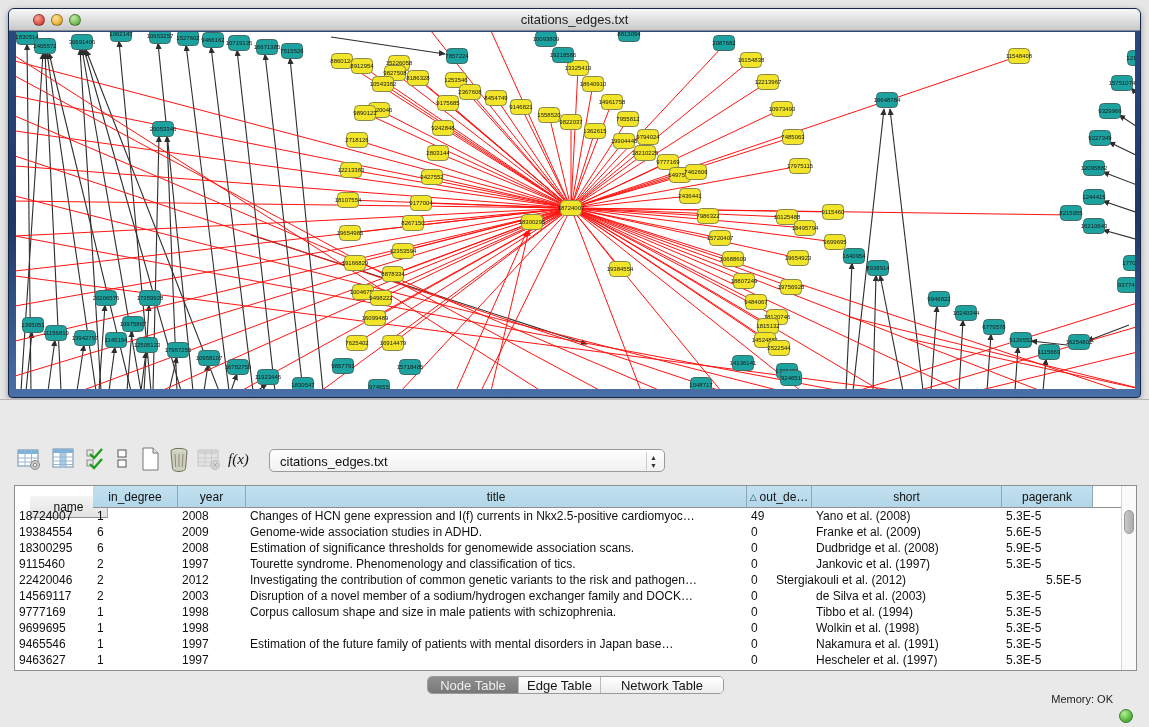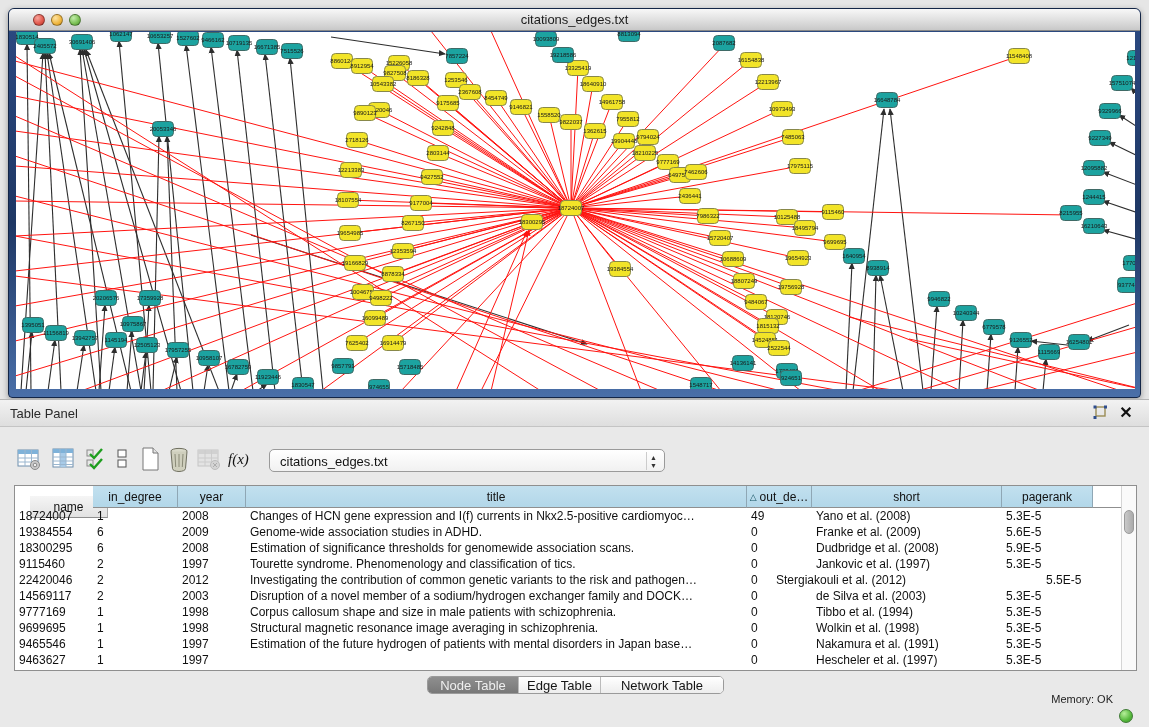--- a/index.html
+++ b/index.html
@@ -495,30 +495,20 @@
           <rect x="689.5" y="376.5" width="21" height="15" rx="4" fill="#1ca3a0" stroke="#3f6a66"></rect>
           <text x="700" y="386" text-anchor="middle" font-size="6" fill="#1a1a1a" font-family="&quot;Liberation Sans&quot;,sans-serif">1548717</text>
           <rect x="779.5" y="369.5" width="21" height="15" rx="4" fill="#1ca3a0" stroke="#3f6a66"></rect>
           <text x="790" y="379" text-anchor="middle" font-size="6" fill="#1a1a1a" font-family="&quot;Liberation Sans&quot;,sans-serif">924651</text>
         </g>
     </svg>
   </div>
 </div>
 
 <div class="tpanel">
-  <div class="tpanel-header">
-    <span class="tpanel-title">Table Panel</span>
-    <svg class="hdr-ic float-ic" viewBox="0 0 18 16">
-      <rect x="5" y="2" width="9" height="9" fill="none" stroke="#9a8c55" stroke-width="1.4"></rect>
-      <rect x="2.5" y="0.5" width="3" height="3" fill="#2e4d8c"></rect>
-      <rect x="13" y="0.5" width="3" height="3" fill="#2e4d8c"></rect>
-      <rect x="2.5" y="11" width="3" height="3" fill="#2e4d8c"></rect>
-    </svg>
-    <div class="hdr-ic close-ic">✕</div>
-  </div>
 
   <div class="toolbar">
     <svg class="tb-ic" style="left:2px" viewBox="0 0 26 26">
       <rect x="2" y="4" width="20" height="16" fill="#fff" stroke="#6f8fae"></rect>
       <rect x="2" y="4" width="20" height="4" fill="#7fb2d9"></rect>
       <path d="M2 12 h20 M2 16 h20 M9 4 v16 M15.5 4 v16" stroke="#9ab6cf" fill="none"></path>
       <circle cx="19" cy="19" r="4.5" fill="#c9c9c9" stroke="#8a8a8a"></circle>
       <circle cx="19" cy="19" r="1.8" fill="#efefef" stroke="#8a8a8a"></circle>
     </svg>
     <svg class="tb-ic" style="left:37px" viewBox="0 0 26 26">
@@ -633,30 +623,29 @@
           <div class="td" style="left: 163px; width: 68px;">1998</div>
           <div class="td" style="left: 231px; width: 501px;">Corpus callosum shape and size in male patients with schizophrenia.</div>
           <div class="td" style="left: 732px; width: 65px;">0</div>
           <div class="td" style="left: 797px; width: 190px;">Tibbo et al. (1994)</div>
           <div class="td" style="left: 987px; width: 91px;">5.3E-5</div>
         </div>
         <div class="trow" style="top: 134px;">
           <div class="td" style="left: 0px; width: 78px;">9699695</div>
           <div class="td" style="left: 78px; width: 85px;">1</div>
           <div class="td" style="left: 163px; width: 68px;">1998</div>
-          <div class="td" style="left: 231px; width: 501px;">Structural magnetic resonance image averaging in schizophrenia.</div>
           <div class="td" style="left: 732px; width: 65px;">0</div>
           <div class="td" style="left: 797px; width: 190px;">Wolkin et al. (1998)</div>
           <div class="td" style="left: 987px; width: 91px;">5.3E-5</div>
         </div>
         <div class="trow" style="top: 150px;">
           <div class="td" style="left: 0px; width: 78px;">9465546</div>
           <div class="td" style="left: 78px; width: 85px;">1</div>
           <div class="td" style="left: 163px; width: 68px;">1997</div>
-          <div class="td" style="left: 231px; width: 501px;">Estimation of the future hydrogen of patients with mental disorders in Japan base…</div>
+          <div class="td" style="left: 231px; width: 501px;">Estimation of the future family of patients with mental disorders in Japan base…</div>
           <div class="td" style="left: 732px; width: 65px;">0</div>
           <div class="td" style="left: 797px; width: 190px;">Nakamura et al. (1991)</div>
           <div class="td" style="left: 987px; width: 91px;">5.3E-5</div>
         </div>
         <div class="trow" style="top: 166px;">
           <div class="td" style="left: 0px; width: 78px;">9463627</div>
           <div class="td" style="left: 78px; width: 85px;">1</div>
           <div class="td" style="left: 163px; width: 68px;">1997</div>
           <div class="td" style="left: 732px; width: 65px;">0</div>
           <div class="td" style="left: 797px; width: 190px;">Hescheler et al. (1997)</div>

